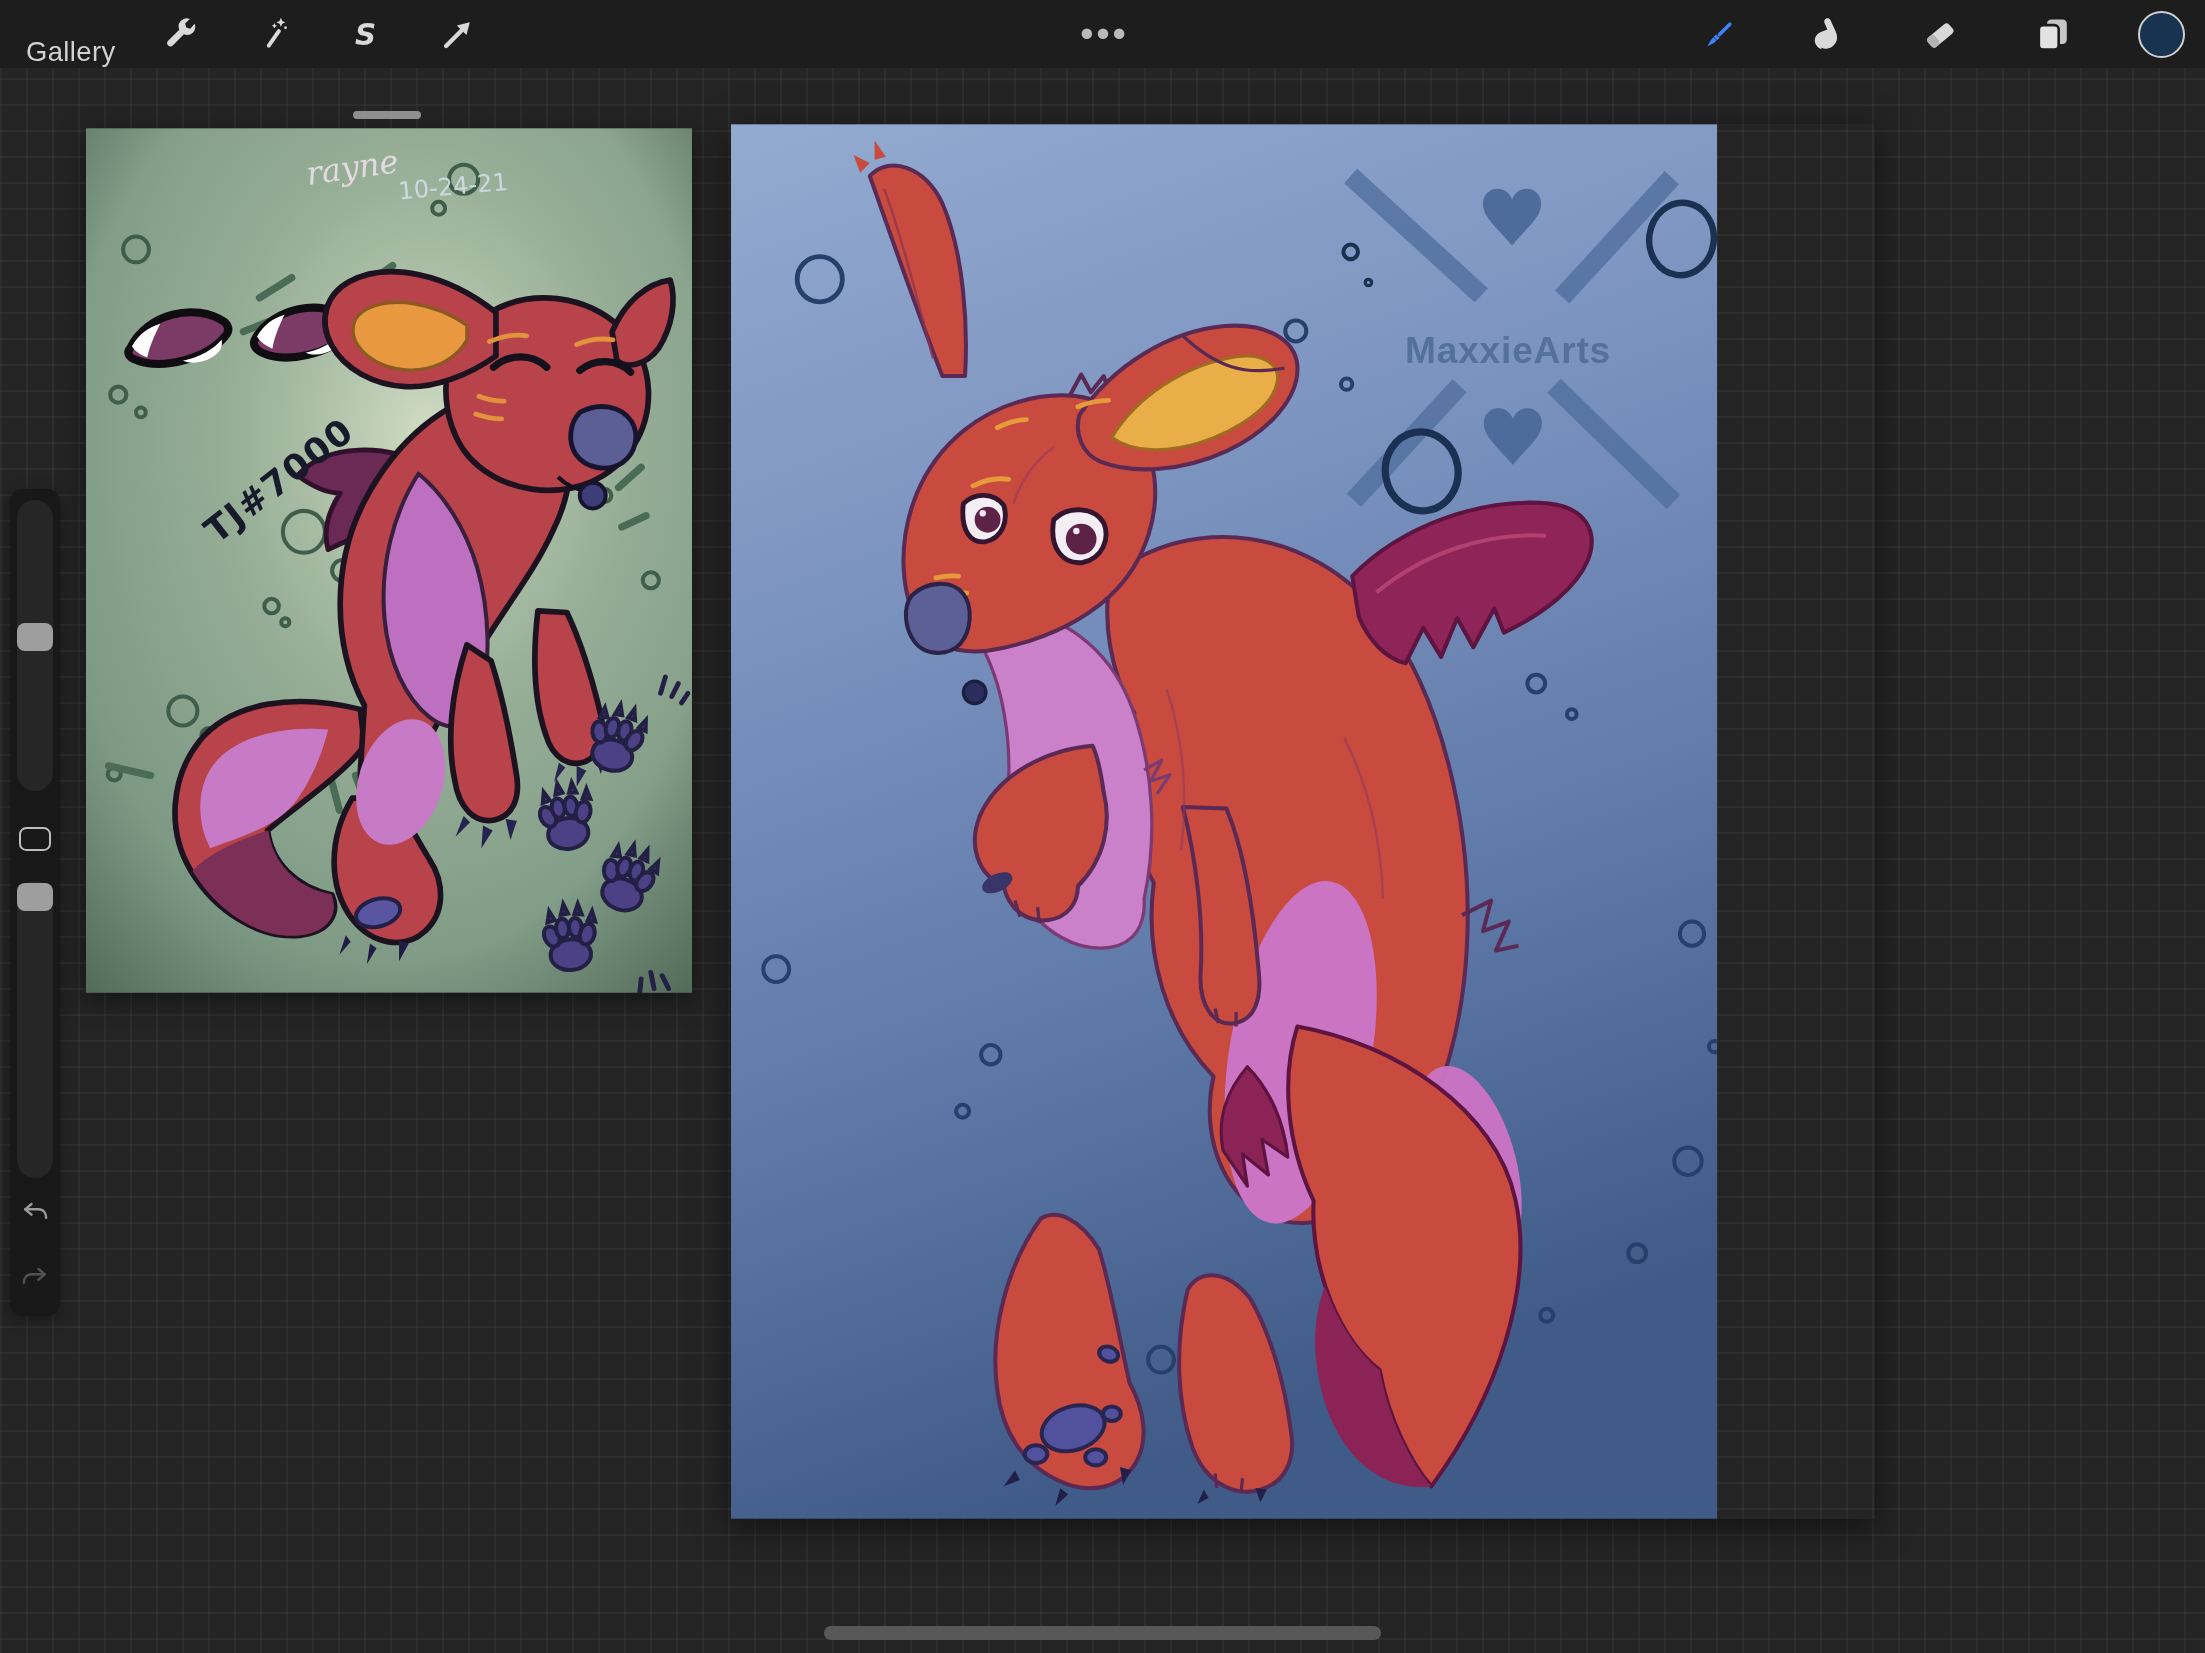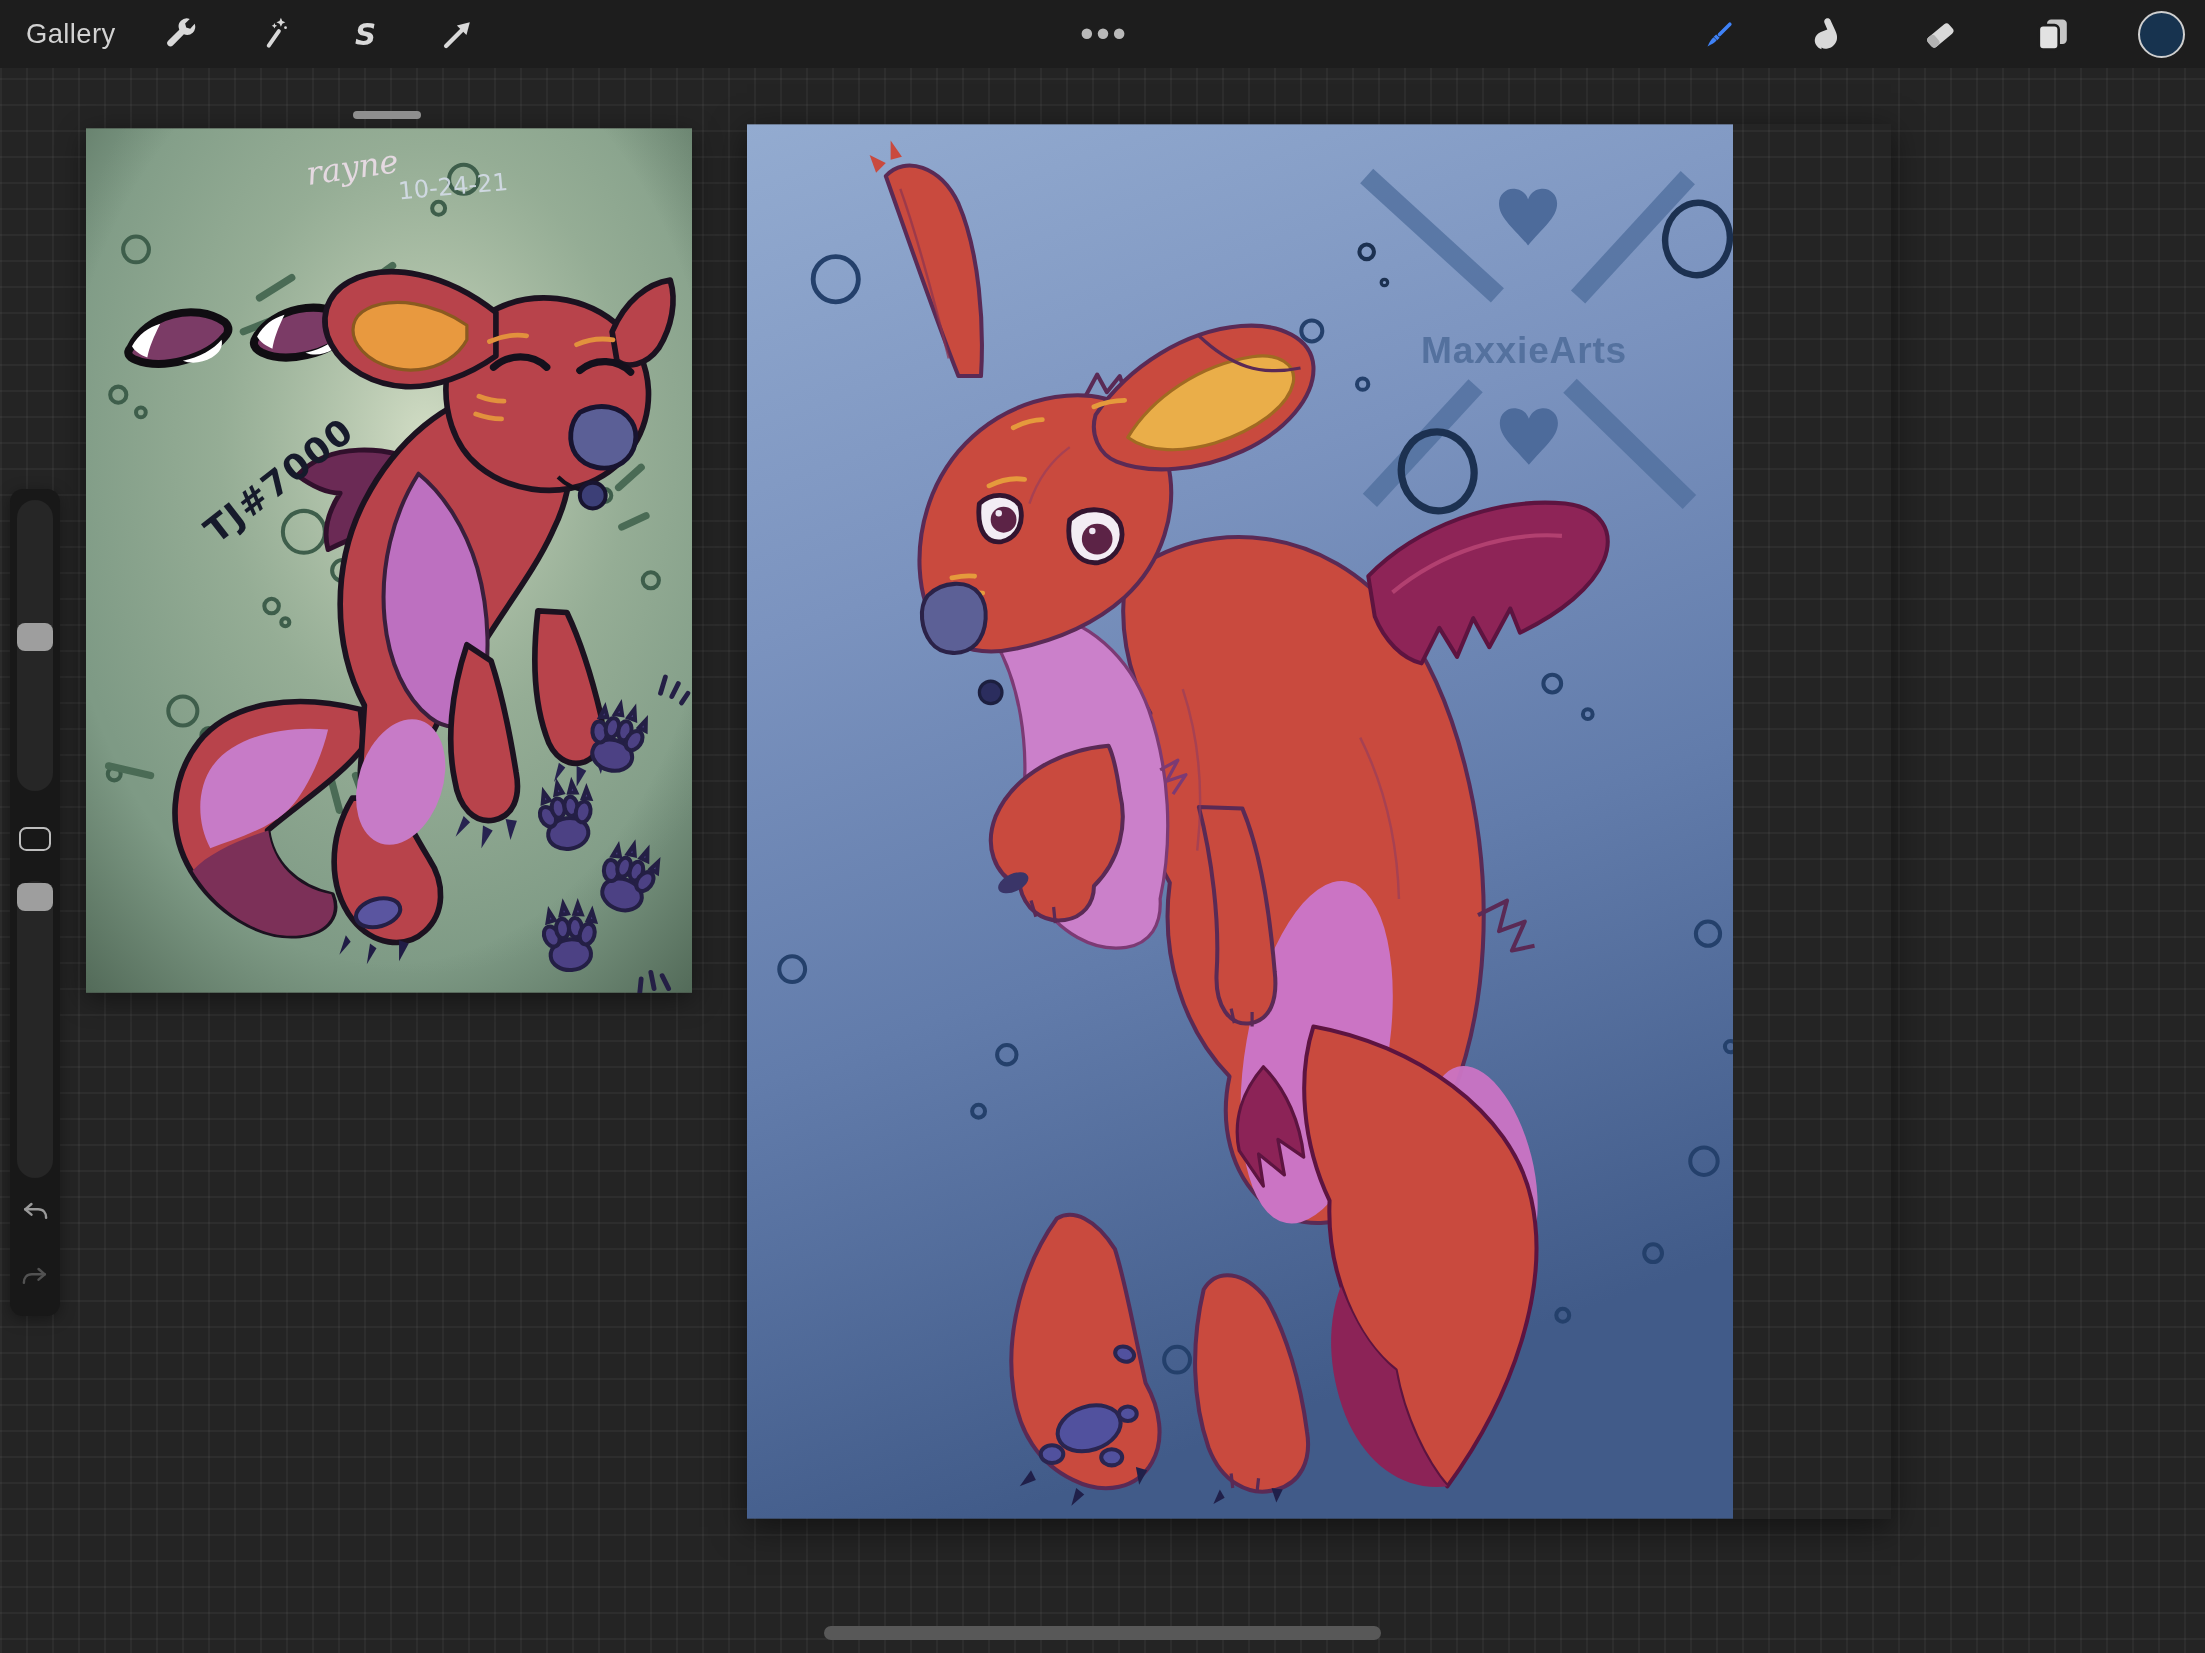--- a/index.html
+++ b/index.html
@@ -6,37 +6,37 @@
     font-family:"Liberation Sans", sans-serif;background:#242424;}
   #screen{position:relative;width:2205px;height:1653px;background:#242424;}
   .grid-bg{position:absolute;left:0;top:0;right:0;bottom:0;
     background-image:
       linear-gradient(rgba(255,255,255,0.038) 1.6px, transparent 1.6px),
       linear-gradient(90deg, rgba(255,255,255,0.038) 1.6px, transparent 1.6px);
     background-size:26px 26px;}
   header.topbar{position:absolute;left:0;top:0;width:2205px;height:68px;background:#1d1d1d;z-index:5;}
   .tb-btn{position:absolute;top:0;height:68px;width:52px;display:flex;align-items:center;justify-content:center;
     background:none;border:none;padding:0;cursor:pointer;}
-  .gallery-btn{position:absolute;left:26px;top:0;height:68px;display:flex;align-items:center;
+  .gallery-btn{position:absolute;left:26px;top:0;height:68px;display:flex;align-items:flex-end;
     background:none;border:none;padding:0;color:#d2d2d2;font-size:27.4px;letter-spacing:0.4px;cursor:pointer;
     font-family:"Liberation Sans", sans-serif;}
   .tb-btn svg{display:block;}
   .color-swatch{position:absolute;left:2138px;top:10.5px;width:47px;height:47px;border-radius:50%;
     background:#17334f;border:2.4px solid #cfcfcf;box-sizing:border-box;padding:0;cursor:pointer;}
   aside.sidebar{position:absolute;left:9.7px;top:489px;width:50px;height:827px;background:#181818;
     border-radius:13px;z-index:4;box-shadow:0 3.2px 14.5px rgba(0,0,0,0.35);}
   .slider-track{position:absolute;left:7.3px;width:36px;background:#262626;border-radius:18px;}
   .slider-handle{position:absolute;left:0;width:36px;height:27.4px;background:#9e9e9e;border-radius:8px;}
   .modify-btn{position:absolute;left:9px;top:338px;width:32px;height:24px;border:2.4px solid #bdbdbd;
     border-radius:7.3px;background:transparent;box-sizing:border-box;padding:0;cursor:pointer;}
   .side-icon{position:absolute;left:9px;width:32px;height:32px;background:none;border:none;padding:0;cursor:pointer;}
   .ref-window{position:absolute;left:86px;top:128px;width:606px;height:865px;z-index:2;
     box-shadow:0 6.5px 27.4px rgba(0,0,0,0.45);cursor:crosshair;}
   .ref-handle{position:absolute;left:353px;top:111px;width:68px;height:8px;border-radius:4px;background:#8f8f8f;z-index:3;cursor:grab;}
-  .main-canvas{position:absolute;left:747px;top:124px;width:1144px;height:1395px;z-index:1;
+  .main-canvas{position:absolute;left:731px;top:124px;width:1144px;height:1395px;z-index:1;
     box-shadow:0 8px 32px rgba(0,0,0,0.5);cursor:crosshair;}
   .home-indicator{position:absolute;left:824px;top:1626px;width:557px;height:13.7px;border-radius:7.3px;background:#585858;z-index:6;cursor:grab;}
   svg{display:block;}
 </style>
 </head>
 <body>
 
 <div id="screen">
   <div class="grid-bg"></div>
 

